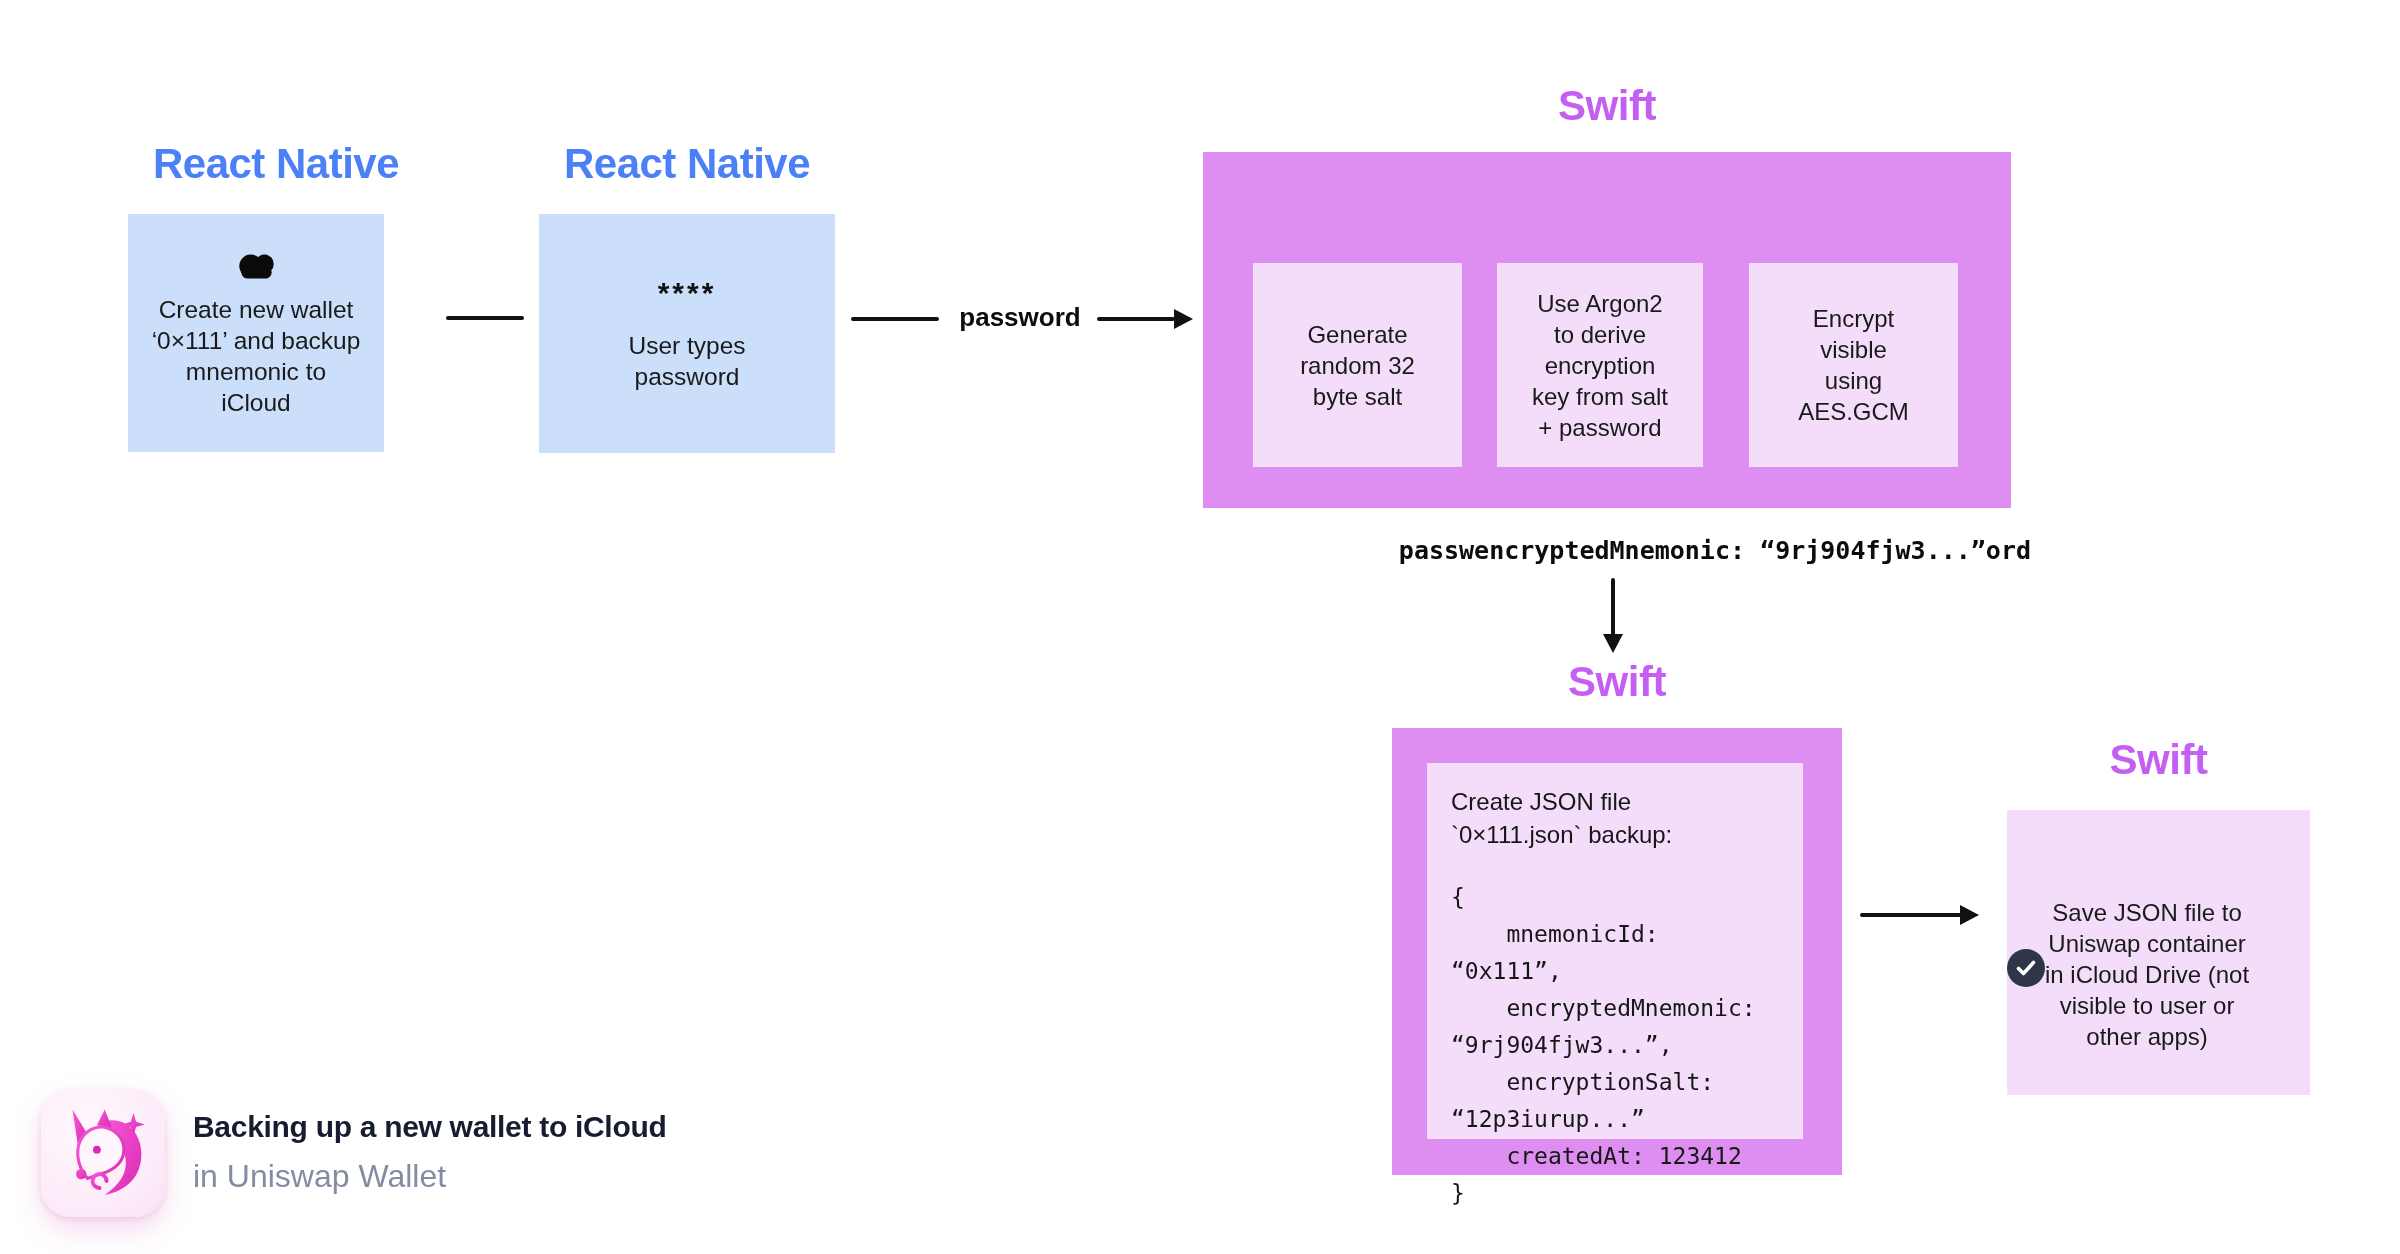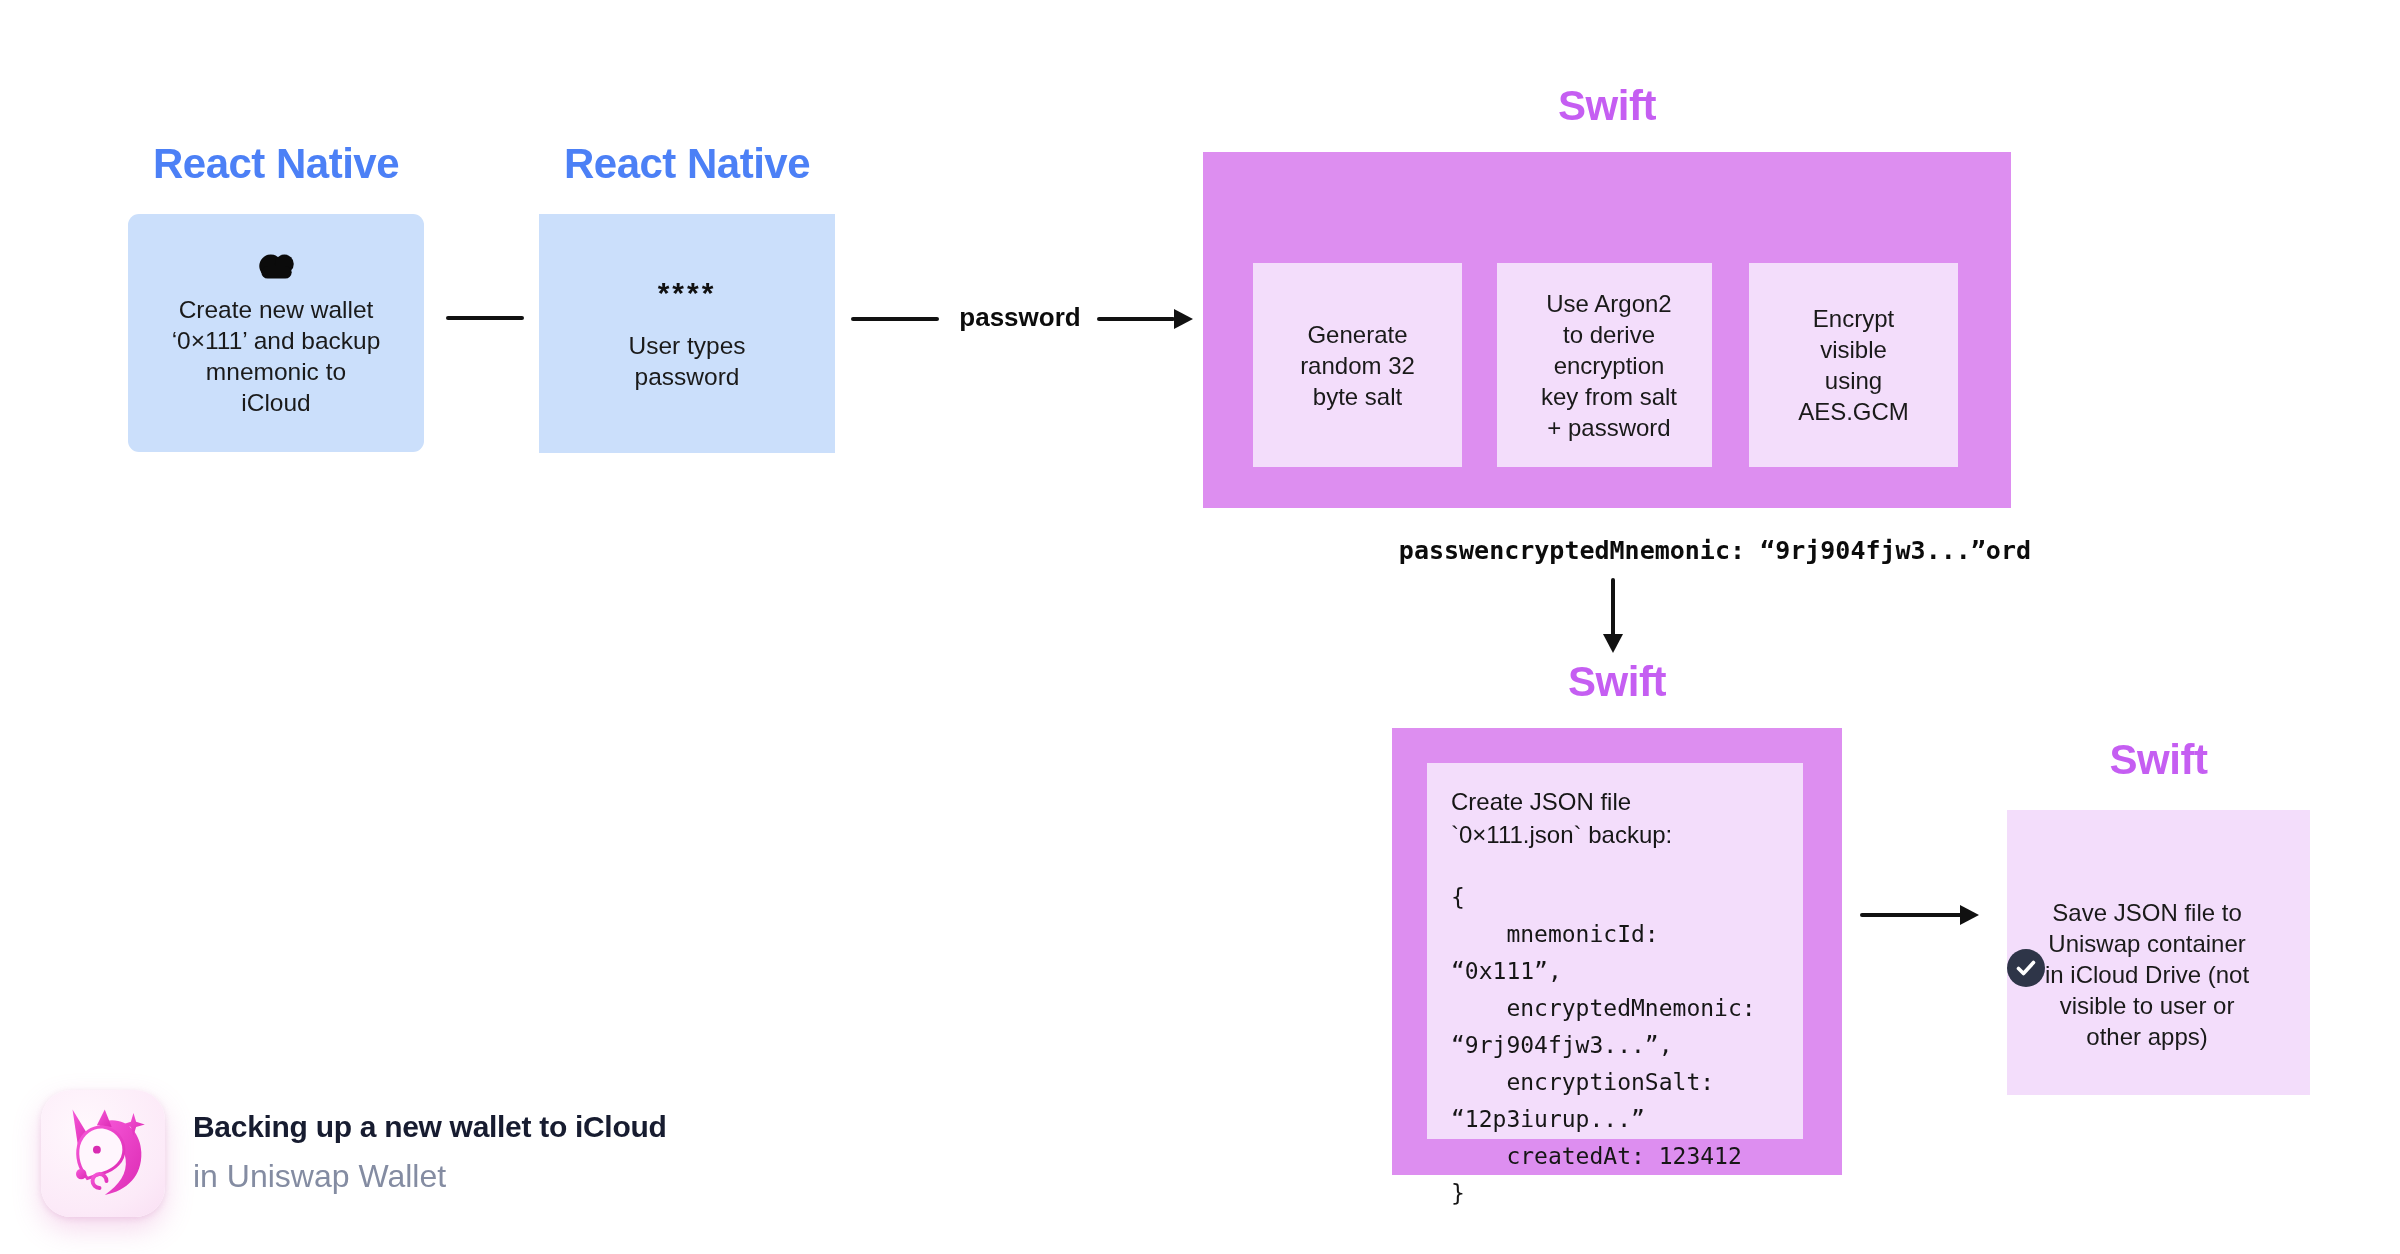--- a/index.html
+++ b/index.html
@@ -139,21 +139,21 @@
 <body>
 
 <div class="canvas">
 
   <div class="abs lane-heading blue" style="left:128px; top:140px; width:296px;">React Native</div>
   <div class="abs lane-heading blue" style="left:539px; top:140px; width:296px;">React Native</div>
   <div class="abs lane-heading purple" style="left:1203px; top:82px; width:808px;">Swift</div>
   <div class="abs lane-heading purple" style="left:1392px; top:658px; width:450px;">Swift</div>
   <div class="abs lane-heading purple" style="left:2007px; top:736px; width:303px;">Swift</div>
 
-  <div class="abs blue-box" style="left:128px; top:214px; width:296px; height:238px;border-radius:11px;">
+  <div class="abs blue-box" style="left:128px; top:214px; width:256px; height:238px;">
     <span style="line-height:0;">
       <svg width="46" height="34" viewBox="0 0 44 32" fill="#0b0b0b" xmlns="http://www.w3.org/2000/svg">
         <circle cx="17" cy="17" r="11"></circle>
         <circle cx="30" cy="15" r="9"></circle>
         <rect x="8" y="17" width="29" height="12" rx="6"></rect>
       </svg>
     </span>
     <div class="body-text" style="margin-top:12px;">Create new wallet
 ‘0×111’ and backup
 mnemonic to
@@ -172,21 +172,21 @@
   <div class="abs arrow-label" style="left:940px; top:302px; width:160px;">password</div>
   <div class="abs hline" style="left:1097px; top:317px; width:78px;"></div>
   <div class="abs arrowhead-right" style="left:1174px; top:309px;"></div>
 
   <div class="abs purple-box" style="left:1203px; top:152px; width:808px; height:356px;">
     <div class="abs lilac-box step-box" style="left:50px; top:111px; width:209px; height:204px;">
       <div class="body-text">Generate
 random 32
 byte salt</div>
     </div>
-    <div class="abs lilac-box step-box" style="left:294px; top:111px; width:206px; height:204px;padding-left:9px;">
+    <div class="abs lilac-box step-box" style="left:294px; top:111px; width:206px; height:204px;">
       <div class="body-text">Use Argon2
 to derive
 encryption
 key from salt
 + password</div>
     </div>
     <div class="abs lilac-box step-box" style="left:546px; top:111px; width:209px; height:204px;">
       <div class="body-text">Encrypt
 visible
 using

